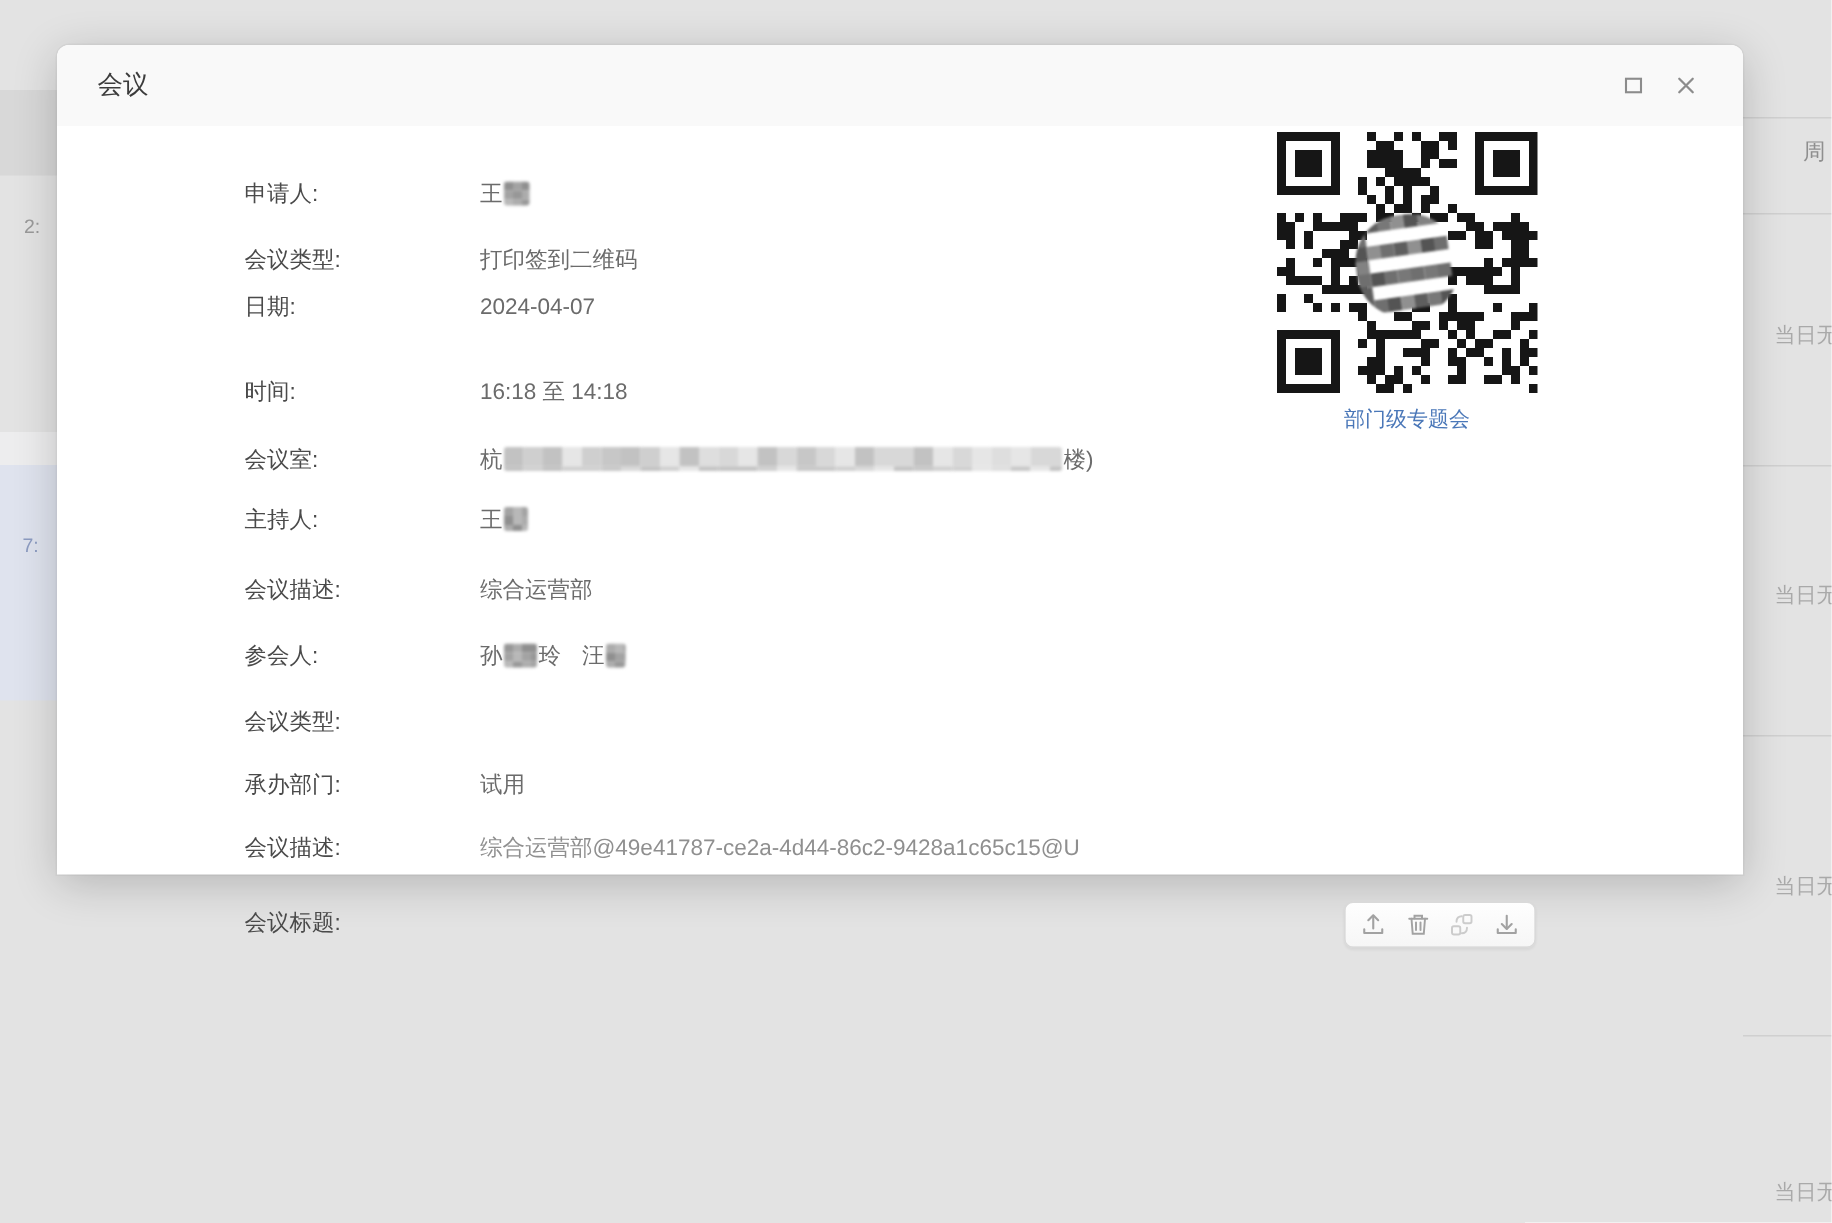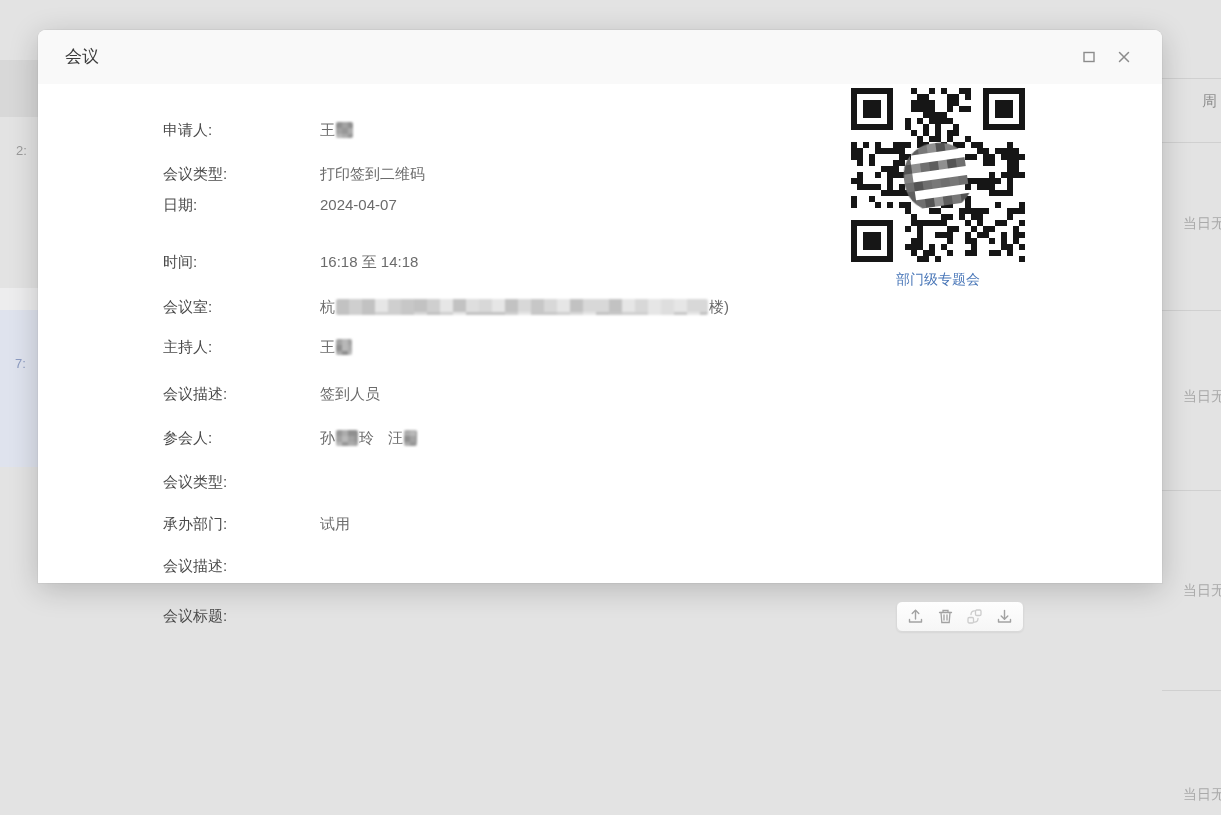--- a/index.html
+++ b/index.html
@@ -147,36 +147,37 @@
       <div class="field-row" style="top: 266px; right: 0px;">
         <span class="field-label">会议室:</span>
         <span class="field-value"><span>杭</span><span class="redact" style="width: 372px; height: 16px;"><i style="width:13px;height:13px;background:#c2c2c2"></i><i style="width:13px;height:13px;background:#cfcfcf"></i><i style="width:13px;height:13px;background:#c2c2c2"></i><i style="width:13px;height:13px;background:#e6e6e6"></i><i style="width:13px;height:13px;background:#cfcfcf"></i><i style="width:13px;height:13px;background:#c7c7c7"></i><i style="width:13px;height:13px;background:#c2c2c2"></i><i style="width:13px;height:13px;background:#cfcfcf"></i><i style="width:13px;height:13px;background:#e6e6e6"></i><i style="width:13px;height:13px;background:#c2c2c2"></i><i style="width:13px;height:13px;background:#dedede"></i><i style="width:13px;height:13px;background:#d8d8d8"></i><i style="width:13px;height:13px;background:#e6e6e6"></i><i style="width:13px;height:13px;background:#c2c2c2"></i><i style="width:13px;height:13px;background:#d8d8d8"></i><i style="width:13px;height:13px;background:#c7c7c7"></i><i style="width:13px;height:13px;background:#d8d8d8"></i><i style="width:13px;height:13px;background:#e6e6e6"></i><i style="width:13px;height:13px;background:#c2c2c2"></i><i style="width:13px;height:13px;background:#d8d8d8"></i><i style="width:13px;height:13px;background:#d8d8d8"></i><i style="width:13px;height:13px;background:#c2c2c2"></i><i style="width:13px;height:13px;background:#e6e6e6"></i><i style="width:13px;height:13px;background:#d8d8d8"></i><i style="width:13px;height:13px;background:#e6e6e6"></i><i style="width:13px;height:13px;background:#dedede"></i><i style="width:13px;height:13px;background:#e6e6e6"></i><i style="width:13px;height:13px;background:#d8d8d8"></i><i style="width:13px;height:13px;background:#d8d8d8"></i><br><i style="width:13px;height:13px;background:#c2c2c2"></i><i style="width:13px;height:13px;background:#cfcfcf"></i><i style="width:13px;height:13px;background:#c2c2c2"></i><i style="width:13px;height:13px;background:#cfcfcf"></i><i style="width:13px;height:13px;background:#cfcfcf"></i><i style="width:13px;height:13px;background:#c7c7c7"></i><i style="width:13px;height:13px;background:#d8d8d8"></i><i style="width:13px;height:13px;background:#c2c2c2"></i><i style="width:13px;height:13px;background:#cfcfcf"></i><i style="width:13px;height:13px;background:#e6e6e6"></i><i style="width:13px;height:13px;background:#c2c2c2"></i><i style="width:13px;height:13px;background:#c2c2c2"></i><i style="width:13px;height:13px;background:#c2c2c2"></i><i style="width:13px;height:13px;background:#cfcfcf"></i><i style="width:13px;height:13px;background:#e6e6e6"></i><i style="width:13px;height:13px;background:#c7c7c7"></i><i style="width:13px;height:13px;background:#c7c7c7"></i><i style="width:13px;height:13px;background:#cfcfcf"></i><i style="width:13px;height:13px;background:#d8d8d8"></i><i style="width:13px;height:13px;background:#e6e6e6"></i><i style="width:13px;height:13px;background:#c2c2c2"></i><i style="width:13px;height:13px;background:#c7c7c7"></i><i style="width:13px;height:13px;background:#cfcfcf"></i><i style="width:13px;height:13px;background:#cfcfcf"></i><i style="width:13px;height:13px;background:#e6e6e6"></i><i style="width:13px;height:13px;background:#dedede"></i><i style="width:13px;height:13px;background:#c7c7c7"></i><i style="width:13px;height:13px;background:#e6e6e6"></i><i style="width:13px;height:13px;background:#c2c2c2"></i><br></span><span>楼)</span></span>
       </div>
       <div class="field-row" style="top: 306px; right: 0px;">
         <span class="field-label">主持人:</span>
         <span class="field-value"><span>王</span><span class="redact" style="width: 16px; height: 16px;"><i style="width:6px;height:6px;background:#a3a3a3"></i><i style="width:6px;height:6px;background:#b8b8b8"></i><i style="width:6px;height:6px;background:#a3a3a3"></i><br><i style="width:6px;height:6px;background:#8f8f8f"></i><i style="width:6px;height:6px;background:#b8b8b8"></i><i style="width:6px;height:6px;background:#acacac"></i><br><i style="width:6px;height:6px;background:#acacac"></i><i style="width:6px;height:6px;background:#8f8f8f"></i><i style="width:6px;height:6px;background:#b8b8b8"></i><br></span></span>
       </div>
       <div class="field-row" style="top: 353px; right: 0px;">
         <span class="field-label">会议描述:</span>
-        <span class="field-value"><span>签到人员</span></span>
+        <span class="field-value"><span>综合运营部</span></span>
       </div>
       <div class="field-row" style="top: 397px; right: 0px;">
         <span class="field-label">参会人:</span>
         <span class="field-value"><span>孙</span><span class="redact" style="width: 22px; height: 16px;"><i style="width:6px;height:6px;background:#979797"></i><i style="width:6px;height:6px;background:#acacac"></i><i style="width:6px;height:6px;background:#8f8f8f"></i><i style="width:6px;height:6px;background:#8f8f8f"></i><br><i style="width:6px;height:6px;background:#a3a3a3"></i><i style="width:6px;height:6px;background:#b8b8b8"></i><i style="width:6px;height:6px;background:#a3a3a3"></i><i style="width:6px;height:6px;background:#979797"></i><br><i style="width:6px;height:6px;background:#b8b8b8"></i><i style="width:6px;height:6px;background:#979797"></i><i style="width:6px;height:6px;background:#acacac"></i><i style="width:6px;height:6px;background:#a3a3a3"></i><br></span><span>玲</span><span class="vspace" style="width: 14px;"></span><span>汪</span><span class="redact" style="width: 13px; height: 16px;"><i style="width:6px;height:6px;background:#acacac"></i><i style="width:6px;height:6px;background:#b8b8b8"></i><i style="width:6px;height:6px;background:#8f8f8f"></i><br><i style="width:6px;height:6px;background:#8f8f8f"></i><i style="width:6px;height:6px;background:#a3a3a3"></i><i style="width:6px;height:6px;background:#979797"></i><br><i style="width:6px;height:6px;background:#acacac"></i><i style="width:6px;height:6px;background:#979797"></i><i style="width:6px;height:6px;background:#acacac"></i><br></span></span>
       </div>
       <div class="field-row" style="top: 441px; right: 0px;">
         <span class="field-label">会议类型:</span>
         <span class="field-value"></span>
       </div>
       <div class="field-row" style="top: 483px; right: 0px;">
         <span class="field-label">承办部门:</span>
         <span class="field-value"><span>试用</span></span>
       </div>
       <div class="field-row" style="top: 525px; right: 0px;">
         <span class="field-label">会议描述:</span>
+        <span class="field-value muted"><span>综合运营部@49e41787-ce2a-4d44-86c2-9428a1c65c15@U</span></span>
       </div>
       <div class="field-row" style="top: 575px; right: 0px;">
         <span class="field-label">会议标题:</span>
         <span class="field-value"></span>
       </div>
     </div>
 
   <div class="qr-wrap">
     <div class="qr" id="qr">
         <svg width="174" height="174" viewBox="0 0 174 174" shape-rendering="crispEdges">

